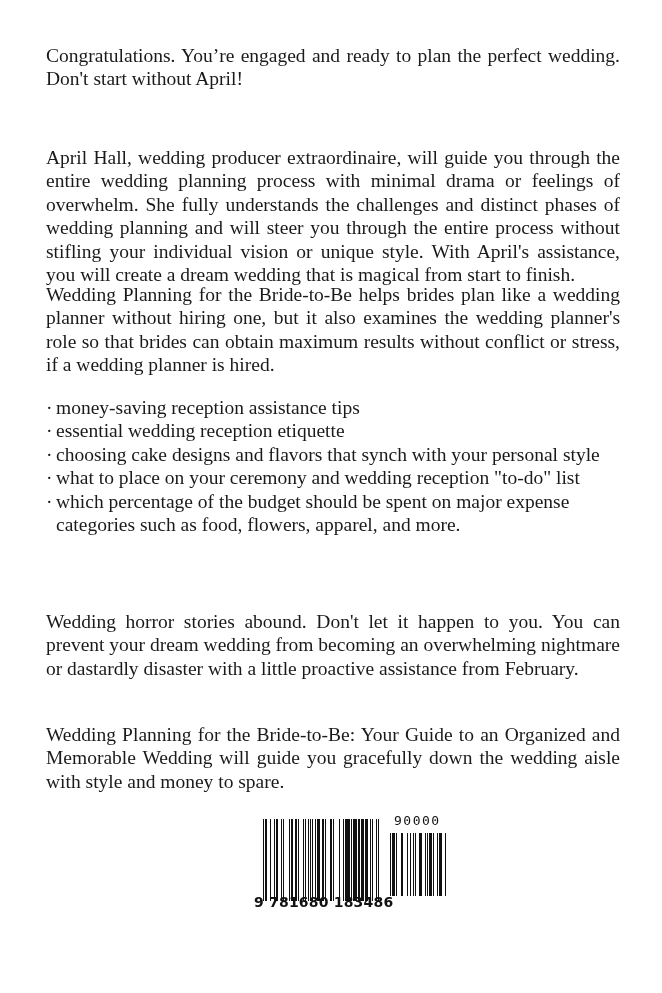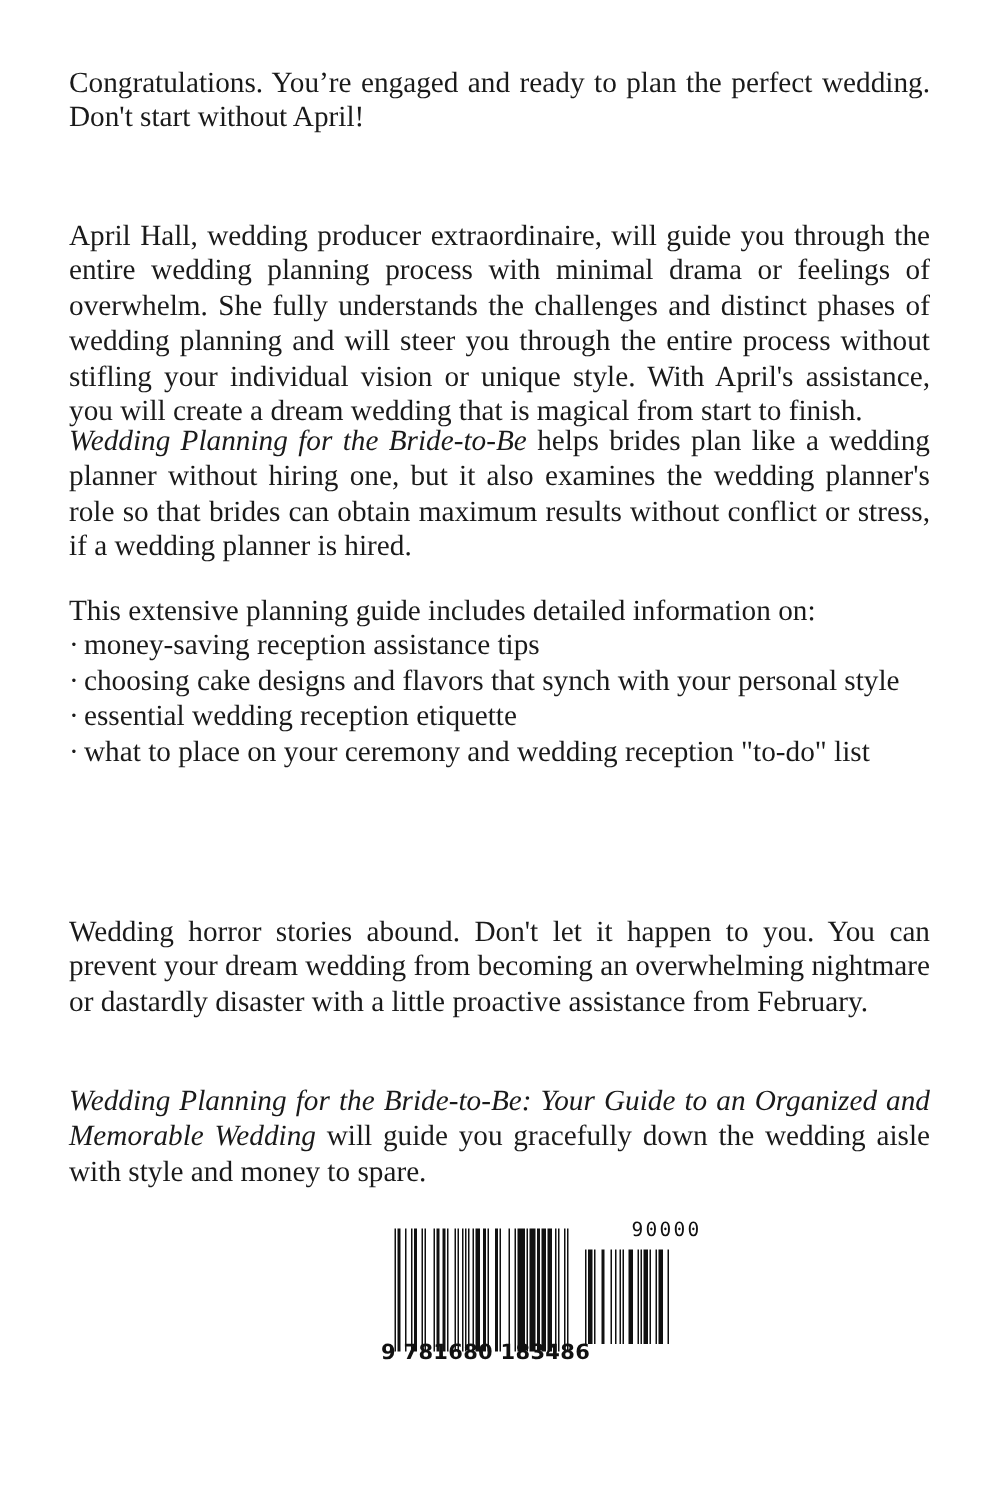--- a/index.html
+++ b/index.html
@@ -4,35 +4,35 @@
   <style>
     html, body { margin:0; padding:0; background:#ffffff; }
     body { width:662px; height:993px; position:relative; overflow:hidden; }
     .page {
       position:absolute; left:46px; top:0; width:574px;
       font-family: "Liberation Serif", "DejaVu Serif", serif;
       font-size:19.5px; line-height:23.4px; color:#1a1a1a;
     }
     .para { margin:0; text-align:justify; position:absolute; left:0; width:574px; }
     .para.left { text-align:left; }
-    .it { font-style:italic; }
+    .it { }
     .bullets { list-style:none; margin:0; padding:0; }
     .bullets li { margin:0; }
     .bullets li .dot { display:inline-block; width:10px; }
     .bullets li .cont { display:block; padding-left:10px; }
     .barcode-wrap { position:absolute; left:257px; top:803px; width:190px; height:110px; }
     .isbn-text {
       position:absolute; left:0; top:0;
       font-family:"DejaVu Sans Mono", "Liberation Mono", monospace;
       font-size:13px; letter-spacing:0.5px; color:#111; white-space:nowrap;
     }
     .addon-text {
       position:absolute; left:137px; top:10px;
       font-family:"DejaVu Sans Mono", "Liberation Mono", monospace;
-      font-size:13px; letter-spacing:1.5px; color:#111;margin-left:27px;
+      font-size:13px; letter-spacing:1.5px; color:#111;
     }
     .main-bars { position:absolute; left:6px; top:16px; width:116px; height:82px; display:flex; align-items:flex-start; }
     .addon-bars { position:absolute; left:133px; top:30px; width:56px; height:63px; display:flex; align-items:flex-start; }
     .bar { background:#111; height:100%; }
     .gap { height:100%; }
     .digits {
       position:absolute; left:-3px; top:91px;
       font-family:"DejaVu Sans", "Liberation Sans", sans-serif;
       font-size:14px; font-weight:bold; color:#111; letter-spacing:0.2px; white-space:nowrap;
     }
@@ -42,26 +42,26 @@
 
 <div class="page">
 
   <p class="para" style="top:44px;">Congratulations. You’re engaged and ready to plan the perfect wedding. Don't start without April!</p>
 
   <p class="para" style="top:146px;">April Hall, wedding producer extraordinaire, will guide you through the entire wedding planning process with minimal drama or feelings of overwhelm. She fully understands the challenges and distinct phases of wedding planning and will steer you through the entire process without stifling your individual vision or unique style. With April's assistance, you will create a dream wedding that is magical from start to finish.</p>
 
   <p class="para" style="top:283px;"><span class="it">Wedding Planning for the Bride-to-Be</span><span> helps brides plan like a wedding planner without hiring one, but it also examines the wedding planner's role so that brides can obtain maximum results without conflict or stress, if a wedding planner is hired.</span></p>
 
   <div class="para left" style="top:396px;">
-    <div>This extensive planning guide includes detailed information on:</div>
     <ul class="bullets">
       <li><span class="dot">·</span><span>money-saving reception assistance tips</span></li>
+      <li><span class="dot">·</span><span>essential wedding reception etiquette</span></li>
       <li><span class="dot">·</span><span>choosing cake designs and flavors that synch with your personal style</span></li>
-      <li><span class="dot">·</span><span>essential wedding reception etiquette</span></li>
       <li><span class="dot">·</span><span>what to place on your ceremony and wedding reception "to-do" list</span></li>
+      <li><span class="dot">·</span><span>which percentage of the budget should be spent on major expense</span><span class="cont">categories such as food, flowers, apparel, and more.</span></li>
     </ul>
   </div>
 
   <p class="para" style="top:610px;">Wedding horror stories abound. Don't let it happen to you. You can prevent your dream wedding from becoming an overwhelming nightmare or dastardly disaster with a little proactive assistance from February.</p>
 
   <p class="para" style="top:723px;"><span class="it">Wedding Planning for the Bride-to-Be: Your Guide to an Organized and Memorable Wedding</span><span> will guide you gracefully down the wedding aisle with style and money to spare.</span></p>
 </div>
 
 <div class="barcode-wrap">
   <div class="addon-text">90000</div>

